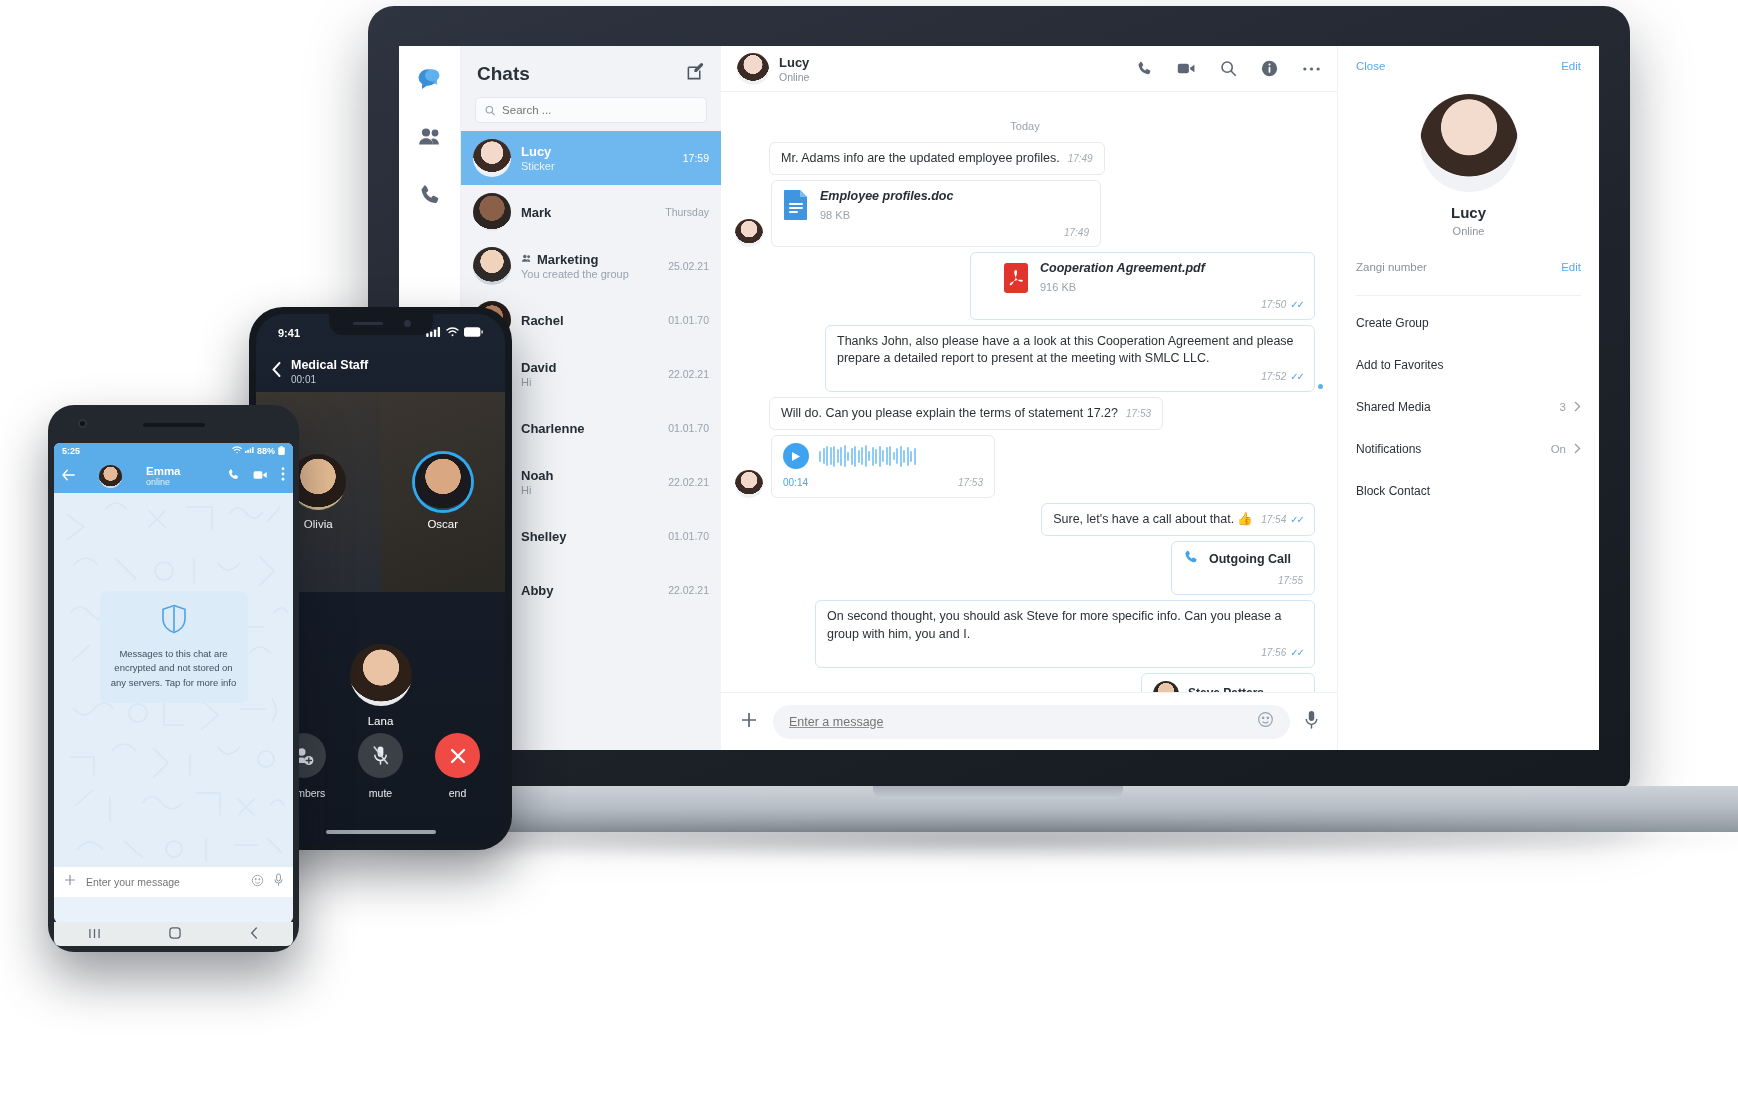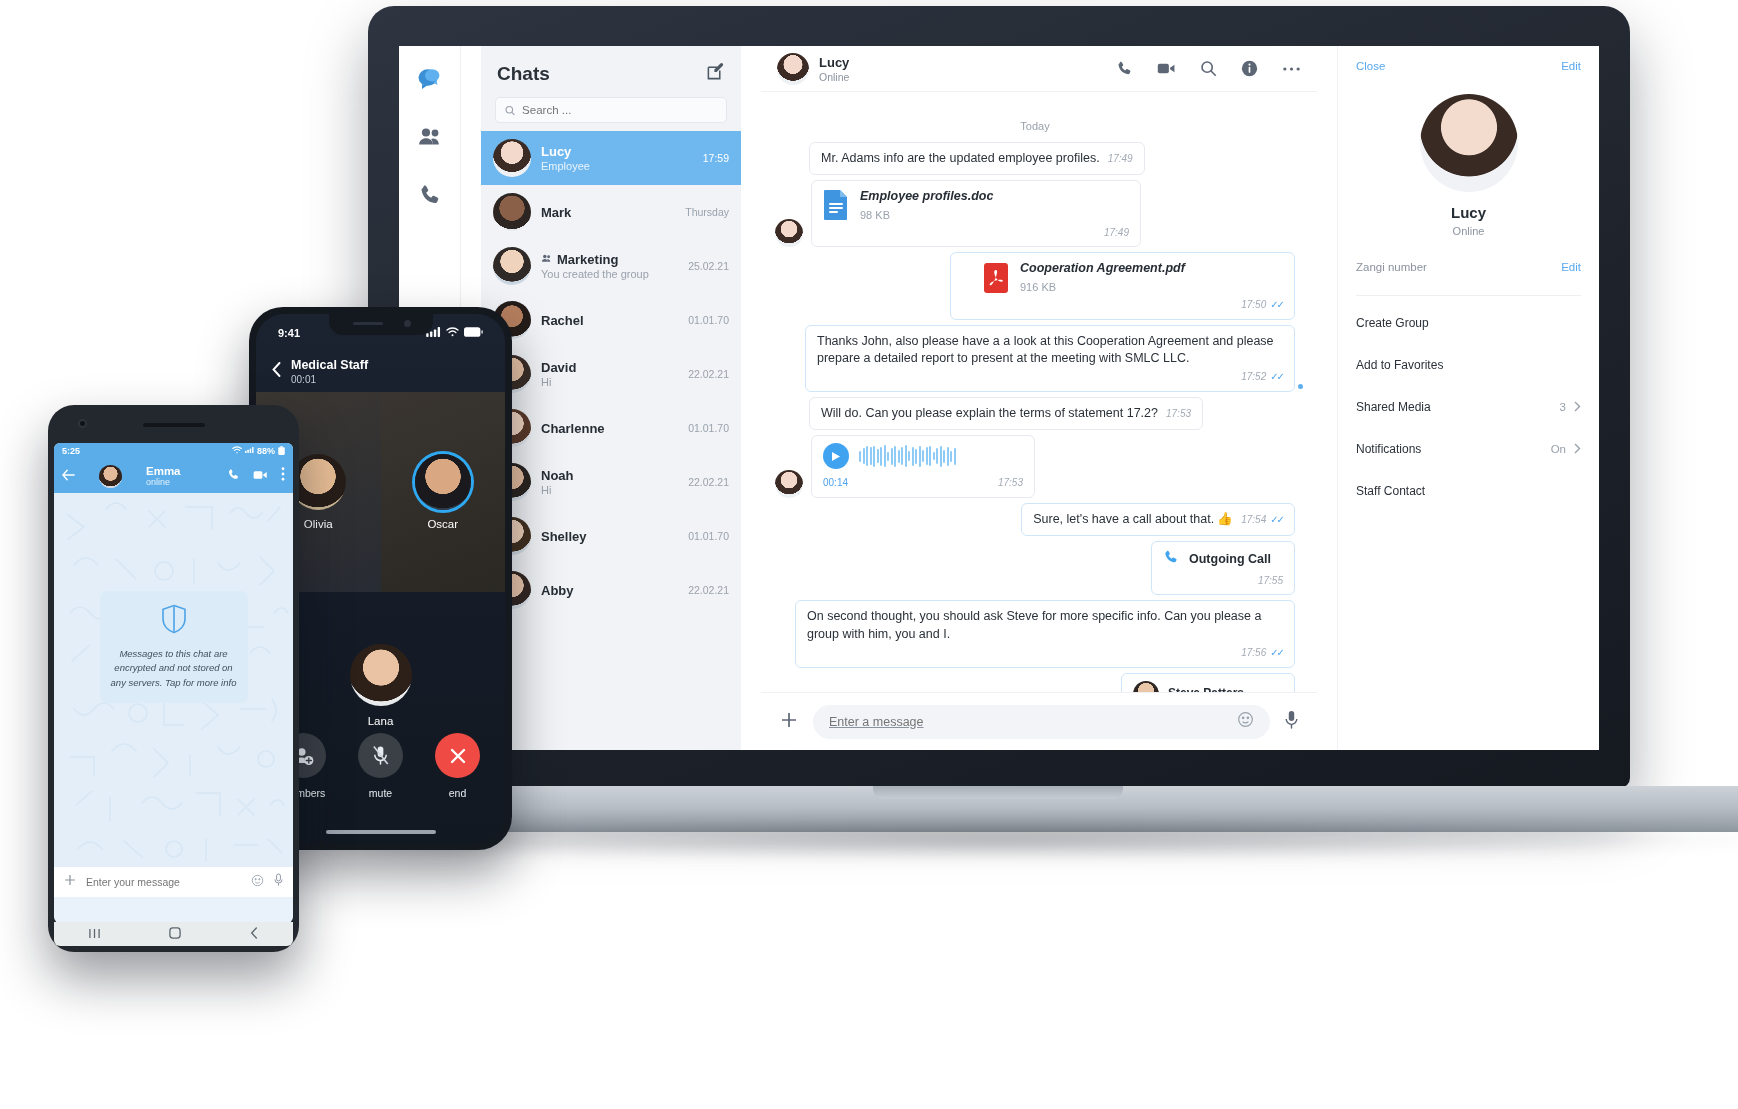--- a/index.html
+++ b/index.html
@@ -14,21 +14,21 @@
   
   .laptop { position: absolute; left: 368px; top: 6px; width: 1262px; height: 782px; }
   .laptop-body {
     position: absolute; inset: 0;
     background: linear-gradient(160deg,#2e3440 0%, #1f242c 55%, #151a21 100%);
     border-radius: 26px 26px 10px 10px;
     box-shadow: 0 30px 60px rgba(10,15,25,.35);
   }
   .laptop-screen {
     position: absolute; left: 31px; top: 40px; width: 1200px; height: 704px;
-    background:#fff; overflow:hidden; display:flex;gap:20px;
+    background:#fff; overflow:hidden; display:flex;
   }
   .laptop-base {
     position:absolute; left:-170px; top:780px; width:1600px; height:46px;
     background: linear-gradient(180deg,#cdd2d8 0%, #b7bec6 45%, #8f979f 100%);
     border-radius: 0 0 18px 18px;
   }
   .laptop-base:after {
     content:""; position:absolute; left:50%; top:0; transform:translateX(-50%);
     width:250px; height:13px; background:linear-gradient(180deg,#a8afb8,#c6ccd3);
     border-radius: 0 0 10px 10px;
@@ -181,21 +181,21 @@
                justify-content:space-between; padding:0 8px; font-size:9px; font-weight:700;}
   .an-head { height:34px; background:#5aade8; display:flex; align-items:center; gap:24px; padding:0 8px;}
   .an-av { width:23px; height:23px; border-radius:50%; overflow:hidden; background:#cfd5dc; flex:none;}
   .an-name { color:#fff; font-size:11.5px; font-weight:700;}
   .an-sub { color:#e2f0fb; font-size:9px; }
   .an-acts { margin-left:auto; display:flex; align-items:center; gap:13px;}
   .an-body-area { position:relative; height:374px; background:#e3eef9; overflow:hidden;}
   .an-pattern { position:absolute; inset:0; opacity:.55;}
   .an-enc { position:absolute; left:50%; top:98px; transform:translateX(-50%);
             width:148px; background:#dcebf8; border-radius:7px; padding:13px 10px;
-            text-align:center;font-style:italic; }
+            text-align:center; }
   .an-enc-t { font-size:9.5px; color:#41505e; line-height:1.5; margin-top:9px;}
   .an-comp { height:30px; background:#fff; display:flex; align-items:center; gap:9px; padding:0 9px;}
   .an-comp input { flex:1; border:0; outline:0; background:transparent; font-size:10.5px;
                    color:#9aa2ad; font-family:"Liberation Sans",sans-serif;}
   .an-nav { position:absolute; left:6px; bottom:6px; width:239px; height:24px;
             background:#e9eced; display:flex; align-items:center; justify-content:space-around;
             border-radius:0 0 6px 6px; color:#5d6670;}
 </style>
 </head>
 <body>
@@ -248,21 +248,21 @@
               <path d="M9.5 9.5 13 13"></path>
           </svg>
           <input readonly="" placeholder="Search ..." style="">
         </div>
         <div class="cl-rows">
 
           <div class="cl-row active">
             <div class="cl-av" style="background:radial-gradient(circle at 50% 36%,#f2d9cb 0 36%,#3c2b25 37% 62%,#eef1f4 63%)"></div>
             <div class="cl-mid">
               <div class="cl-name">Lucy</div>
-              <div class="cl-sub">Employee</div>
+              <div class="cl-sub">Sticker</div>
             </div>
             <div class="cl-time">17:59</div>
           </div>
           <div class="cl-row">
             <div class="cl-av" style="background:radial-gradient(circle at 50% 40%,#8a6148 0 42%,#2c2522 43% 70%,#e6e9ee 71%)"></div>
             <div class="cl-mid">
               <div class="cl-name">Mark</div>
             </div>
             <div class="cl-time">Thursday</div>
           </div>
@@ -604,21 +604,21 @@
           <span class="info-val">
             <span>On</span>
             <span>
               <svg width="7" height="11" viewBox="0 0 7 11" fill="none" stroke="#98a0ab" stroke-width="1.4">
                   <path d="M1 1l4.5 4.5L1 10"></path>
                 </svg>
             </span>
           </span>
         </div>
         <div class="info-item">
-          <span>Staff Contact</span>
+          <span>Block Contact</span>
         </div>
       </div>
 
     </div>
 
     <div class="laptop-base"></div>
     <div class="laptop-shadow"></div>
   </div>
 
   <div class="iphone">

